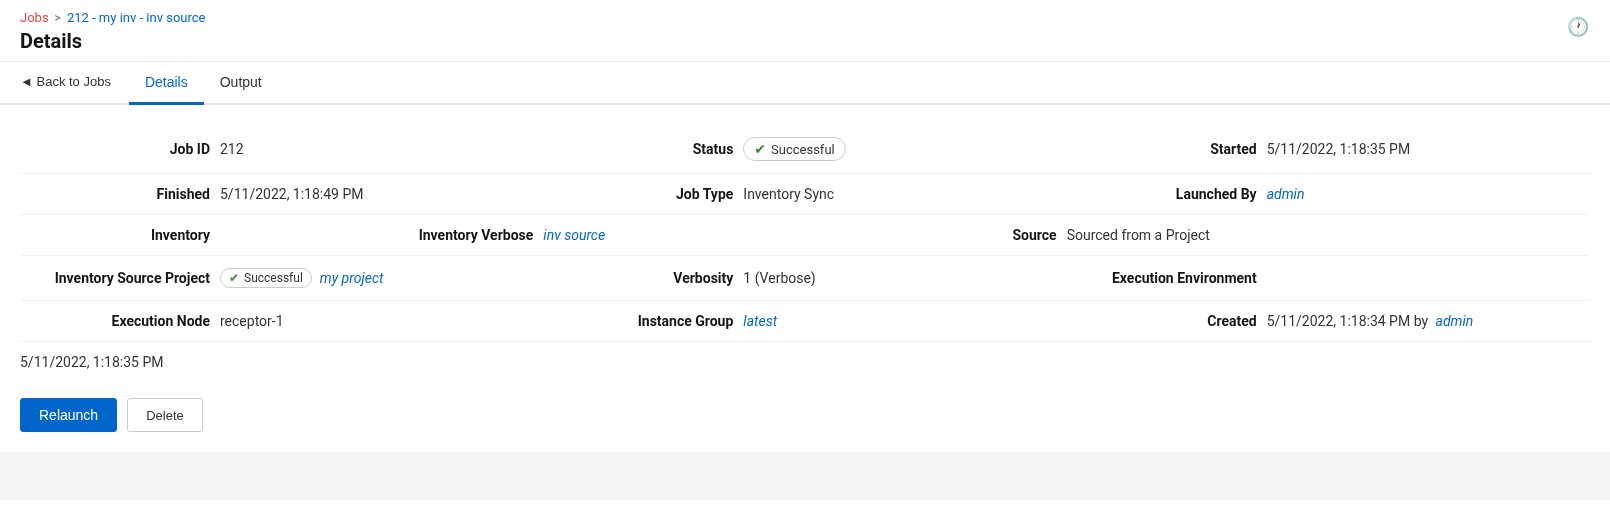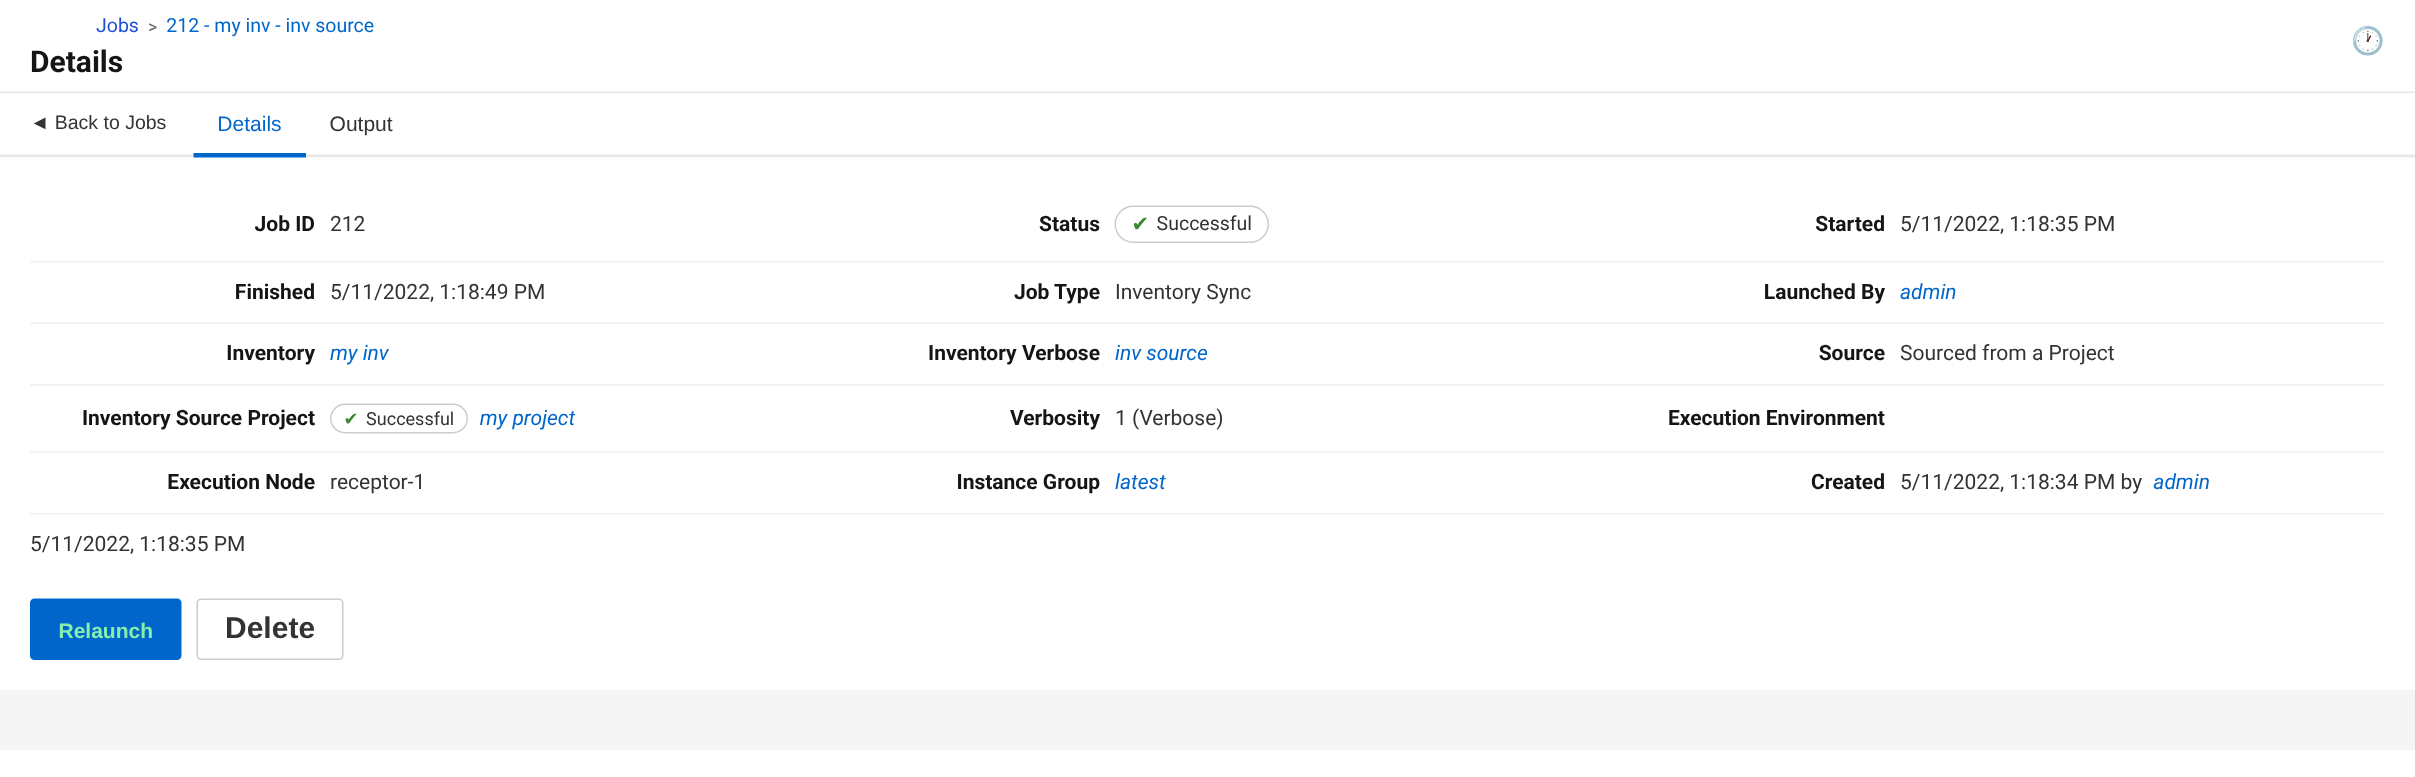--- a/index.html
+++ b/index.html
@@ -12,23 +12,22 @@
     }
 
     .breadcrumb {
       display: flex;
       align-items: center;
       gap: 6px;
       font-size: 13px;
       margin-bottom: 4px;
     }
     .breadcrumb a {
-      color: #1d4ed8;
+      color: #ef4444;
       text-decoration: none;
-      margin-left: 44px;
     }
     .breadcrumb .separator { color: #666; font-size: 12px; }
     .breadcrumb .current { color: #0066cc; }
 
     .page-title {
       font-size: 20px;
       font-weight: 700;
       color: #151515;
     }
 
@@ -156,38 +155,37 @@
     }
 
     .actions-row {
       display: flex;
       gap: 10px;
       margin-top: 16px;
     }
 
     .btn-relaunch {
       background: #0066cc;
-      color: #86efac;
+      color: #ffffff;
       border: 1px solid #0066cc;
       border-radius: 3px;
       padding: 8px 18px;
       font-size: 14px;
       cursor: pointer;
-      font-weight: 700;
+      font-weight: 400;
     }
 
     .btn-delete {
       background: #fff;
       color: #333;
       border: 1px solid #ccc;
       border-radius: 3px;
       padding: 8px 18px;
-      font-size: 20px;
-      cursor: pointer;
-      font-weight: bold;
+      font-size: 13px;
+      cursor: pointer;
     }
 
     .divider-row {
       grid-column: 1 / -1;
       height: 1px;
       background: #f0f0f0;
     }
 
     .inv-source-project-value {
       display: flex;
@@ -242,23 +240,20 @@
         <div class="detail-label">Job Type</div>
         <div class="detail-value">Inventory Sync</div>
         <div class="detail-label">Launched By</div>
         <div class="detail-value">
           <a href="#">admin</a>
         </div>
 
         <div class="divider-row"></div>
 
         <div class="detail-label">Inventory</div>
-        <div class="detail-value">
-          <a href="#">my inv</a>
-        </div>
         <div class="detail-label">Inventory Verbose</div>
         <div class="detail-value">
           <a href="#">inv source</a>
         </div>
         <div class="detail-label">Source</div>
         <div class="detail-value">Sourced from a Project</div>
 
         <div class="divider-row"></div>
 
         <div class="detail-label">Inventory Source Project</div>

